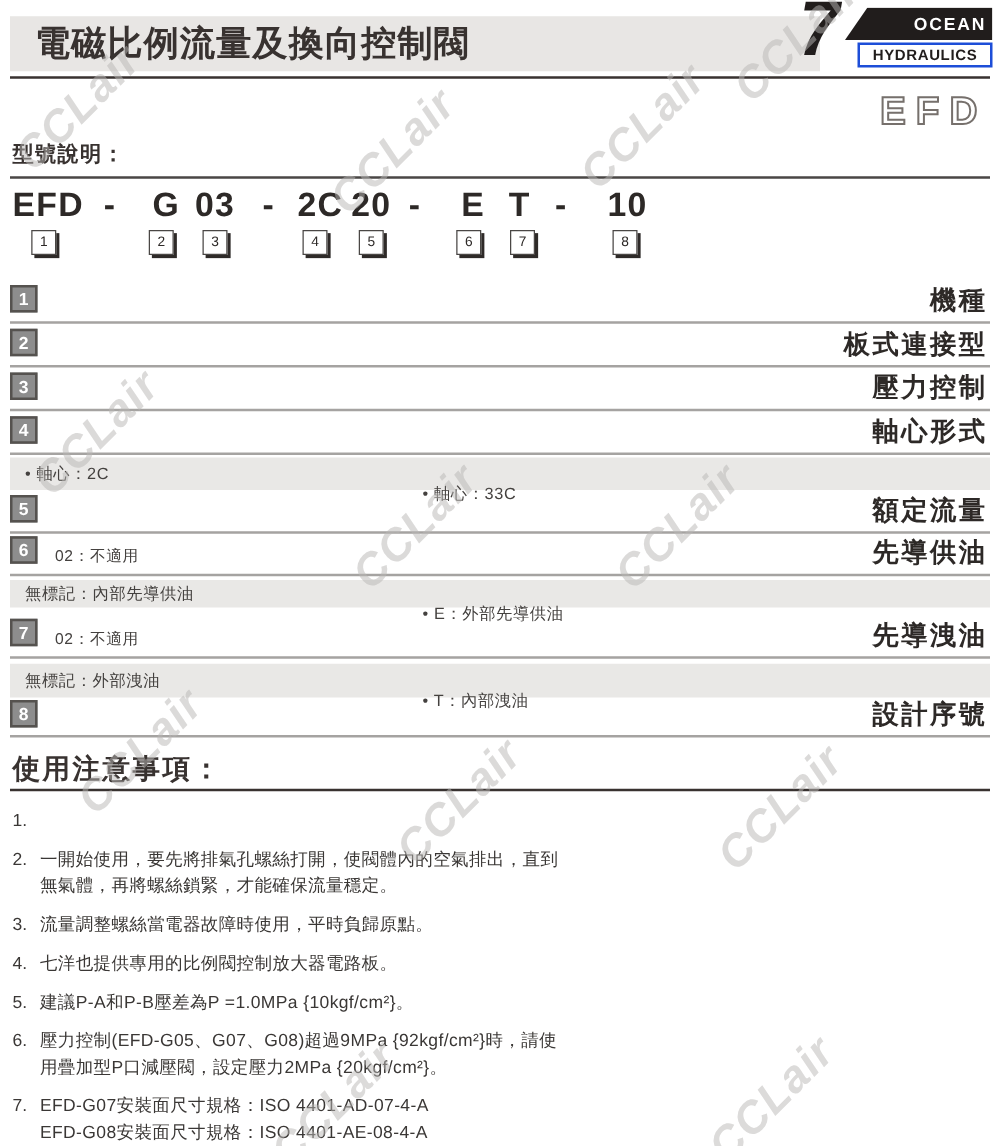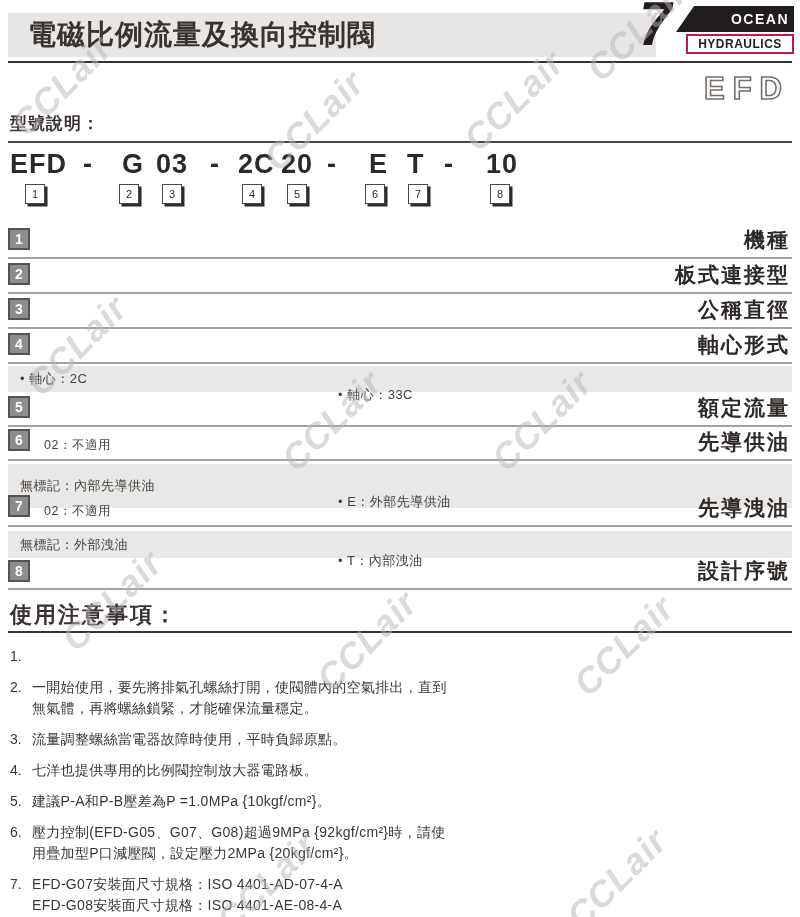--- a/index.html
+++ b/index.html
@@ -24,21 +24,21 @@
     transform:skewX(-10deg); color:#211d1c; line-height:1;
   }
   .logo-band {
     position:absolute; left:30px; top:3px; width:126px; height:26px; background:#211d1c;
     clip-path:polygon(26px 0, 100% 0, 100% 100%, 8px 100%);
     display:flex; align-items:center; justify-content:flex-end; padding-right:5px;
   }
   .logo-band span { color:#ffffff; font-weight:900; font-size:14px; letter-spacing:1.5px; }
   .logo-sub {
     position:absolute; left:48px; top:31px; width:108px; height:20px;
-    border:2px solid #be185d; background:#ffffff;
+    border:2px solid #1d4ed8; background:#ffffff;
     display:flex; align-items:center; justify-content:center;
     font-weight:bold; font-size:12px; letter-spacing:0.5px; color:#211d1c;
   }
   .series-code {
     position:absolute; right:10px; top:71px; font-size:31px; font-weight:bold;
     letter-spacing:8px; color:#ffffff; -webkit-text-stroke:1.6px #76706c;
   }
 
   
   .model-heading { position:absolute; left:10px; top:112px; font-size:17px; font-weight:bold; letter-spacing:1px; }
@@ -140,40 +140,40 @@
   <div class="sec-row" style="top:228px;height:31px">
     <span class="sec-num">1</span>
     <span class="sec-label">機種</span>
   </div>
   <div class="sec-row" style="top:263px;height:31px">
     <span class="sec-num">2</span>
     <span class="sec-label">板式連接型</span>
   </div>
   <div class="sec-row" style="top:298px;height:31px">
     <span class="sec-num">3</span>
-    <span class="sec-label">公稱直徑</span>
+    <span class="sec-label">壓力控制</span>
   </div>
   <div class="sec-row" style="top:333px;height:31px">
     <span class="sec-num">4</span>
     <span class="sec-label">軸心形式</span>
   </div>
   <div class="sub-row" style="top:366px;height:26px">
     <span class="sub-left">• 軸心：2C</span>
     <span class="sub-right">• 軸心：33C</span>
   </div>
   <div class="sec-row" style="top:396px;height:31px">
     <span class="sec-num">5</span>
     <span class="sec-label">額定流量</span>
   </div>
   <div class="sec-row" style="top:429px;height:32px">
     <span class="sec-num">6</span>
     <span class="sec-inline">02：不適用</span>
     <span class="sec-label">先導供油</span>
   </div>
-  <div class="sub-row" style="top:464px;height:44px">
+  <div class="sub-row" style="top:464px;height:22px">
     <span class="sub-left">無標記：內部先導供油</span>
     <span class="sub-right">• E：外部先導供油</span>
   </div>
   <div class="sec-row" style="top:495px;height:32px">
     <span class="sec-num">7</span>
     <span class="sec-inline">02：不適用</span>
     <span class="sec-label">先導洩油</span>
   </div>
   <div class="sub-row" style="top:531px;height:27px">
     <span class="sub-left">無標記：外部洩油</span>

